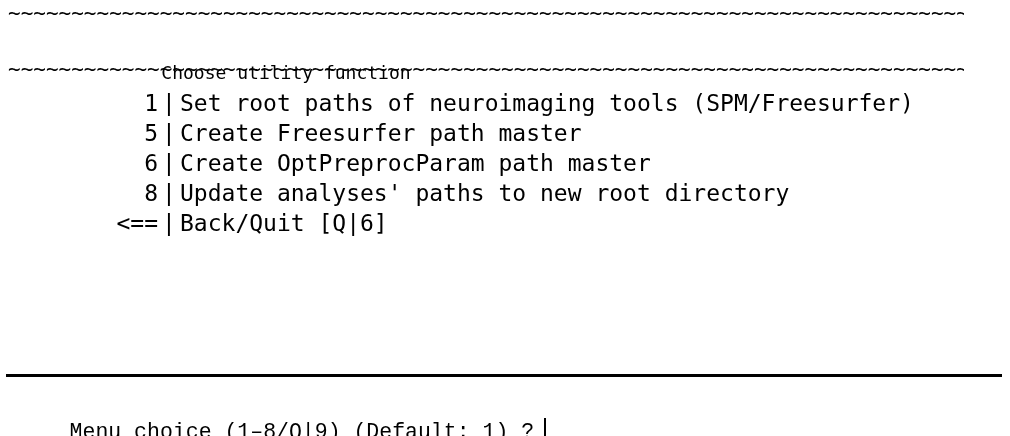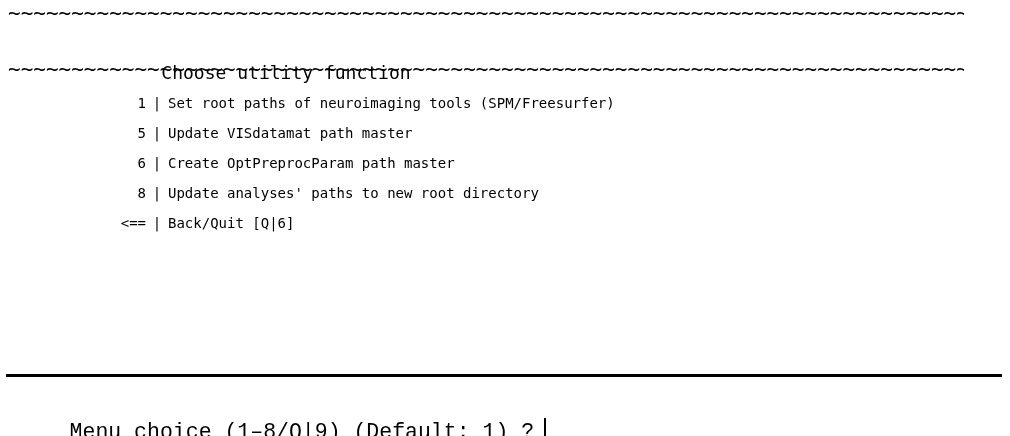--- a/index.html
+++ b/index.html
@@ -56,23 +56,24 @@
   
   .menu {
     position: absolute;
     left: 0;
     top: 88px;
     width: 1010px;
   }
   .menu-row {
     height: 30px;
     line-height: 30px;
-    font-size: 14px;
+    font-size: 23px;
     white-space: pre;
     display: block;
+    padding-left: 12px;
   }
   .menu-key {
     display: inline-block;
     width: 146px;
     text-align: right;
     padding-right: 0px;
   }
   .menu-sep {
     display: inline-block;
     width: 22px;
@@ -120,21 +121,21 @@
   <div class="tilde-rule" id="tilde-top">~~~~~~~~~~~~~~~~~~~~~~~~~~~~~~~~~~~~~~~~~~~~~~~~~~~~~~~~~~~~~~~~~~~~~~~~~~~~~~~~~~~~~~~~~~~~~~~~~~~~~~~~~~~~~~~~~~~~~~~~~~~~~~~~~~~~~~~~~</div>
 
   <div class="header-line">
     <span class="header-text">Choose utility function</span>
   </div>
 
   <div class="tilde-rule" id="tilde-bottom">~~~~~~~~~~~~~~~~~~~~~~~~~~~~~~~~~~~~~~~~~~~~~~~~~~~~~~~~~~~~~~~~~~~~~~~~~~~~~~~~~~~~~~~~~~~~~~~~~~~~~~~~~~~~~~~~~~~~~~~~~~~~~~~~~~~~~~~~~</div>
 
   <div class="menu" id="menu-list">
       <div class="menu-row"><span class="menu-key">1</span><span class="menu-sep">|</span><span class="menu-label">Set root paths of neuroimaging tools (SPM/Freesurfer)</span></div>
-      <div class="menu-row"><span class="menu-key">5</span><span class="menu-sep">|</span><span class="menu-label">Update VISdatamat path master</span></div>
+      <div class="menu-row"><span class="menu-key">5</span><span class="menu-sep">|</span><span class="menu-label">Create Freesurfer path master</span></div>
       <div class="menu-row"><span class="menu-key">6</span><span class="menu-sep">|</span><span class="menu-label">Create OptPreprocParam path master</span></div>
       <div class="menu-row"><span class="menu-key">8</span><span class="menu-sep">|</span><span class="menu-label">Update analyses' paths to new root directory</span></div>
       <div class="menu-row"><span class="menu-key">&lt;==</span><span class="menu-sep">|</span><span class="menu-label">Back/Quit [Q|6]</span></div>
     </div>
 
   <div class="prompt-rule"></div>
 
   <div class="prompt-line">
     <span class="prompt-text">Menu choice (1–8/Q|9) (Default: 1) ?</span><span class="cursor" id="prompt-cursor"></span>
   </div>

